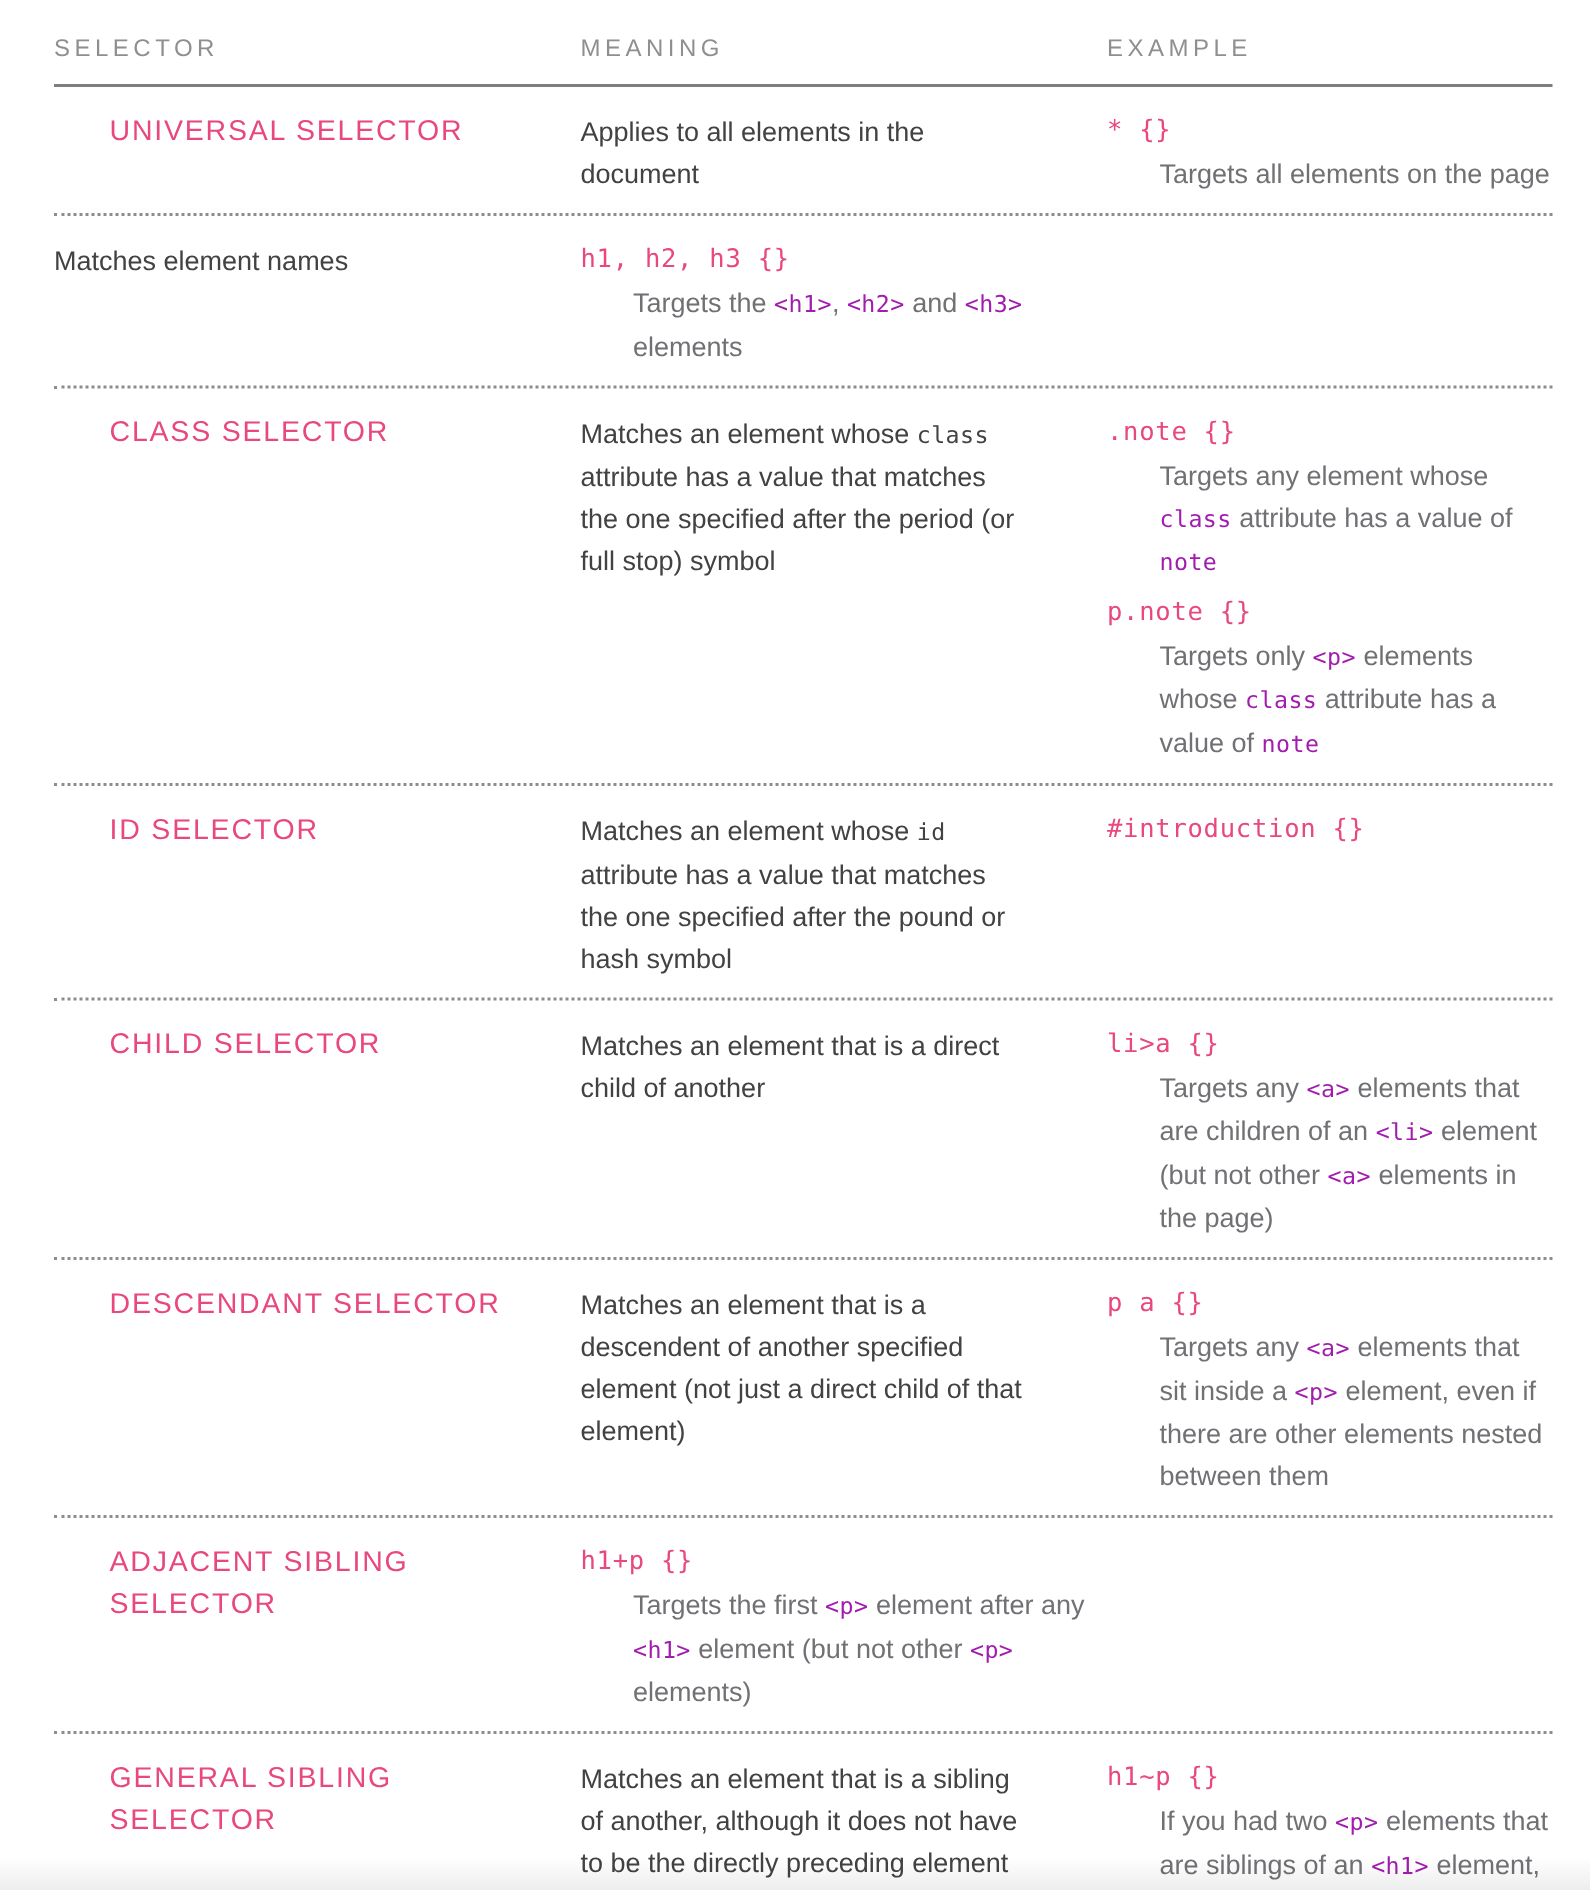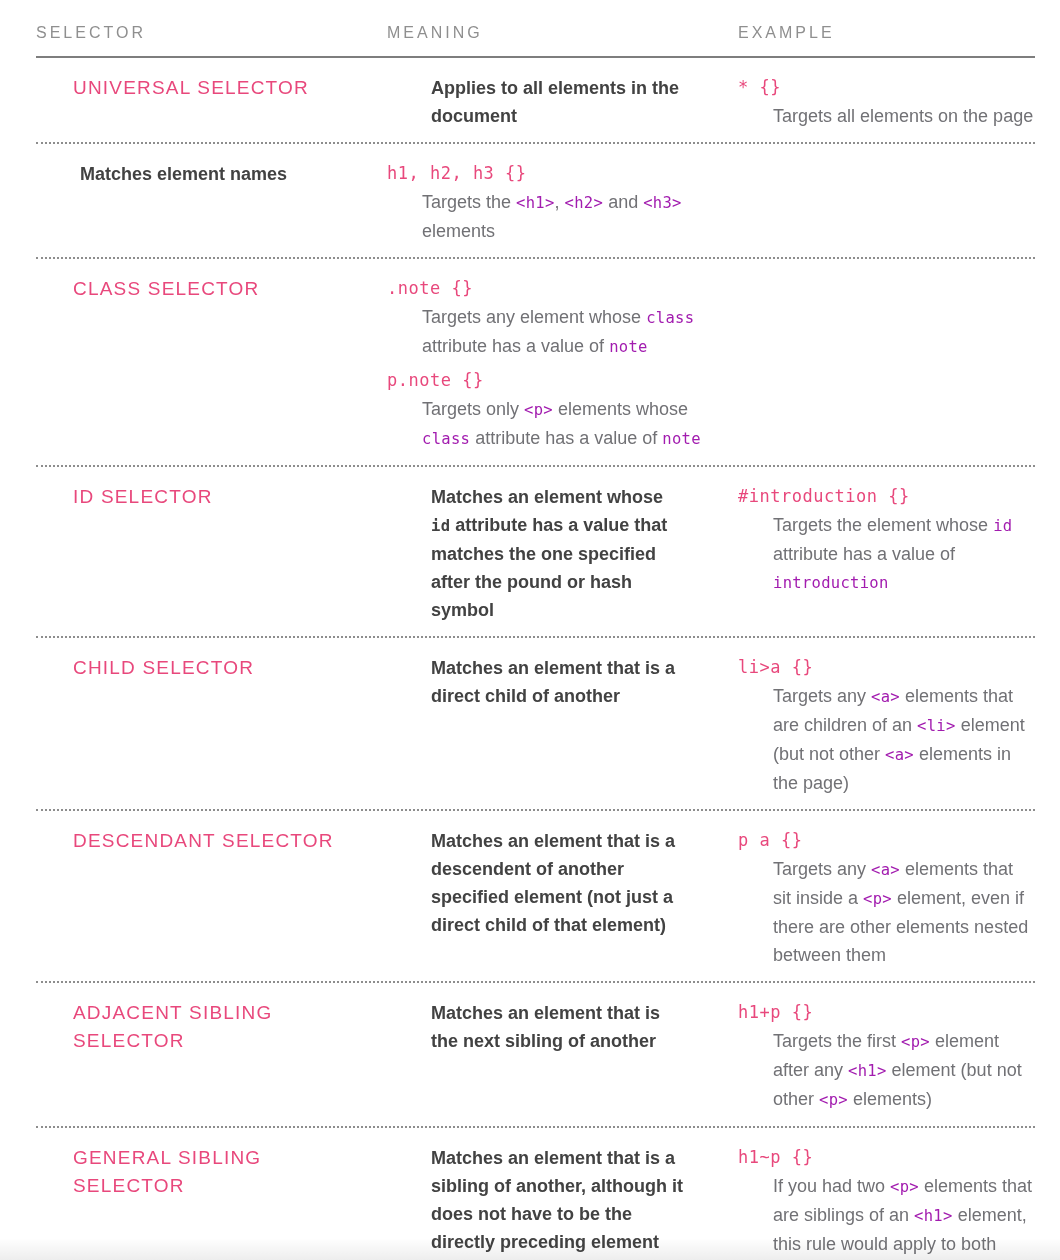--- a/index.html
+++ b/index.html
@@ -46,22 +46,21 @@
     line-height: 28px;
     letter-spacing: 1.2px;
     font-weight: 400;
     margin-left: 37px;
   }
   .meaning-cell {
     padding-right: 55px;
     color: #424242;
     font-size: 18px;
     line-height: 28px;
-    font-weight: 700;
-    margin-left: 44px;
+    font-weight: 400;
   }
   .example-cell {
     color: #717175;
     font-size: 18px;
     line-height: 28px;
   }
   .code {
     font-family: "DejaVu Sans Mono", monospace;
     color: #e8487c;
     font-size: 17px;
@@ -115,36 +114,36 @@
     <div class="example-cell">
           <div class="code">h1, h2, h3 {}</div>
           <div class="desc"><span>Targets the </span><span class="inline-code">&lt;h1&gt;</span><span>, </span><span class="inline-code">&lt;h2&gt;</span><span> and </span><span class="inline-code">&lt;h3&gt;</span><span> elements</span></div>
         </div>
   </div>
 
   <div class="grid row">
     <div class="sel-cell">
       <div class="sel-name">CLASS SELECTOR</div>
     </div>
+    <div class="meaning-cell"><span>Matches an element whose </span><span class="inline-code">class</span><span> attribute has a value that matches the one specified after the period (or full stop) symbol</span></div>
     <div class="example-cell">
           <div class="code">.note {}</div>
           <div class="desc"><span>Targets any element whose </span><span class="inline-code">class</span><span> attribute has a value of </span><span class="inline-code">note</span></div>
           <div class="code">p.note {}</div>
           <div class="desc"><span>Targets only </span><span class="inline-code">&lt;p&gt;</span><span> elements whose </span><span class="inline-code">class</span><span> attribute has a value of </span><span class="inline-code">note</span></div>
         </div>
   </div>
 
   <div class="grid row">
     <div class="sel-cell">
       <div class="sel-name">ID SELECTOR</div>
     </div>
     <div class="meaning-cell"><span>Matches an element whose </span><span class="inline-code">id</span><span> attribute has a value that matches the one specified after the pound or hash symbol</span></div>
     <div class="example-cell">
           <div class="code">#introduction {}</div>
-          <div class="desc"><span>Targets the element whose </span><span class="inline-code">id</span><span> attribute has a value of </span><span class="inline-code">introduction</span></div>
         </div>
   </div>
 
   <div class="grid row">
     <div class="sel-cell">
       <div class="sel-name">CHILD SELECTOR</div>
     </div>
     <div class="meaning-cell"><span>Matches an element that is a direct child of another</span></div>
     <div class="example-cell">
           <div class="code">li&gt;a {}</div>
@@ -160,21 +159,20 @@
     <div class="example-cell">
           <div class="code">p a {}</div>
           <div class="desc"><span>Targets any </span><span class="inline-code">&lt;a&gt;</span><span> elements that sit inside a </span><span class="inline-code">&lt;p&gt;</span><span> element, even if there are other elements nested between them</span></div>
         </div>
   </div>
 
   <div class="grid row">
     <div class="sel-cell">
       <div class="sel-name">ADJACENT SIBLING SELECTOR</div>
     </div>
-    <div class="meaning-cell"><span>Matches an element that is the next sibling of another</span></div>
     <div class="example-cell">
           <div class="code">h1+p {}</div>
           <div class="desc"><span>Targets the first </span><span class="inline-code">&lt;p&gt;</span><span> element after any </span><span class="inline-code">&lt;h1&gt;</span><span> element (but not other </span><span class="inline-code">&lt;p&gt;</span><span> elements)</span></div>
         </div>
   </div>
 
   <div class="grid row">
     <div class="sel-cell">
       <div class="sel-name">GENERAL SIBLING SELECTOR</div>
     </div>

